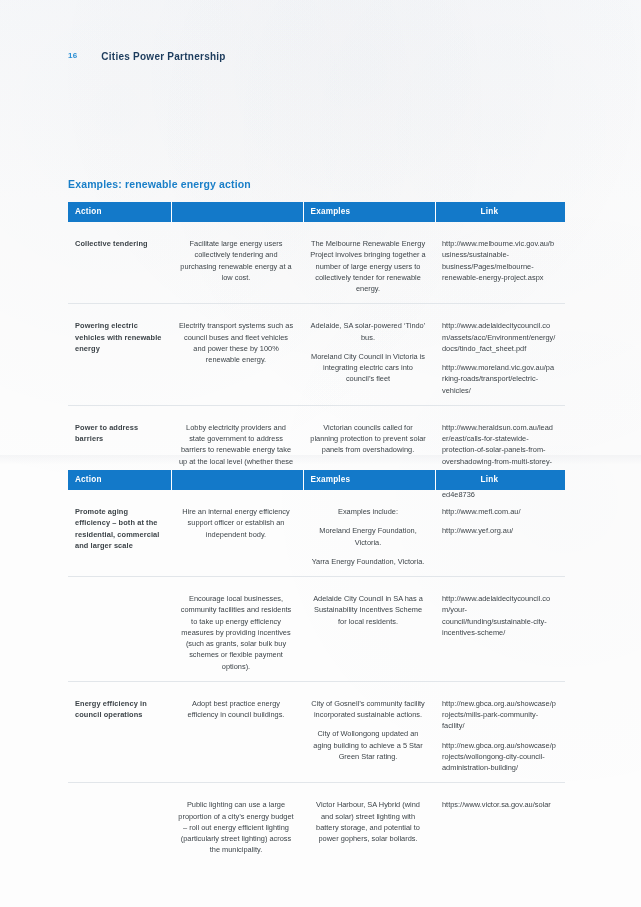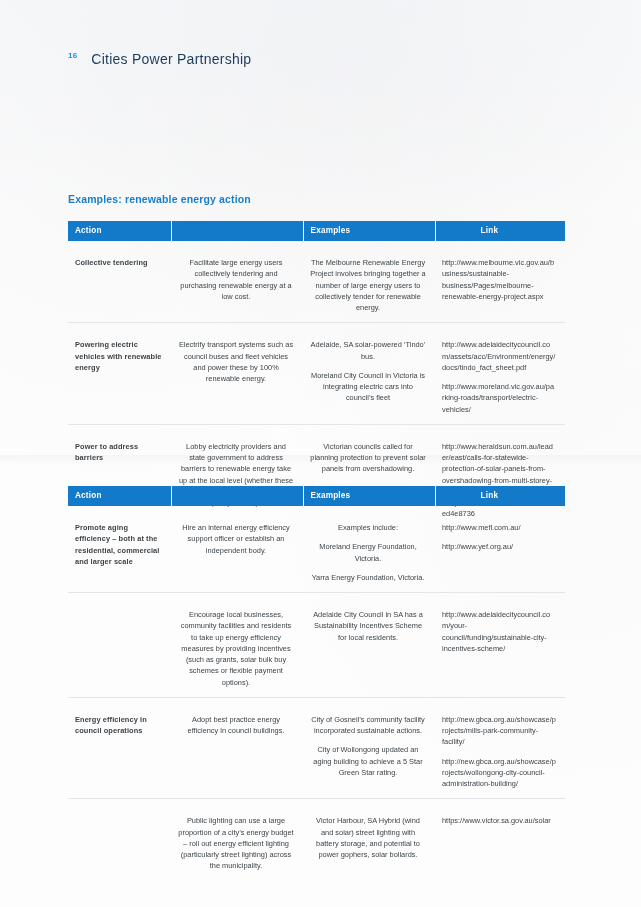--- a/index.html
+++ b/index.html
@@ -42,60 +42,59 @@
     z-index: 4;
   }
 
   
   .run-head {
     position: absolute;
     top: 51px;
     left: 68px;
     display: flex;
     align-items: flex-start;
-    gap: 14px;
+    gap: 24px;
     z-index: 6;
   }
   .folio {
     font-size: 8px;
     font-weight: bold;
     color: #2b8fd4;
     letter-spacing: 0.2px;
   }
   .run-title {
-    font-size: 14px;
-    font-weight: normal;
+    font-size: 10px;
+    font-weight: bold;
     color: #1b3b5c;
     letter-spacing: 0.25px;
   }
 
   
   .section {
     position: absolute;
     left: 68px;
     width: 497px;
     z-index: 6;
   }
   #section-renewable { top: 178px; }
   #section-efficiency { top: 470px; }
 
   .section-title {
     font-size: 10.5px;
     font-weight: bold;
     color: #1a7fc8;
     letter-spacing: 0.15px;
-    margin: 15px 0 12px 0;
+    margin: 0 0 12px 0;
   }
 
   
   table.doc-table {
     border-collapse: collapse;
     table-layout: fixed;
     width: 497px;
-    margin-top: 16px;
   }
   table.doc-table th {
     background: #1379c9;
     color: #ffffff;
     font-size: 8.2px;
     font-weight: bold;
     text-align: left;
     letter-spacing: 0.2px;
     padding: 5px 7px 6px 7px;
     border-right: 1.5px solid #ffffff;

